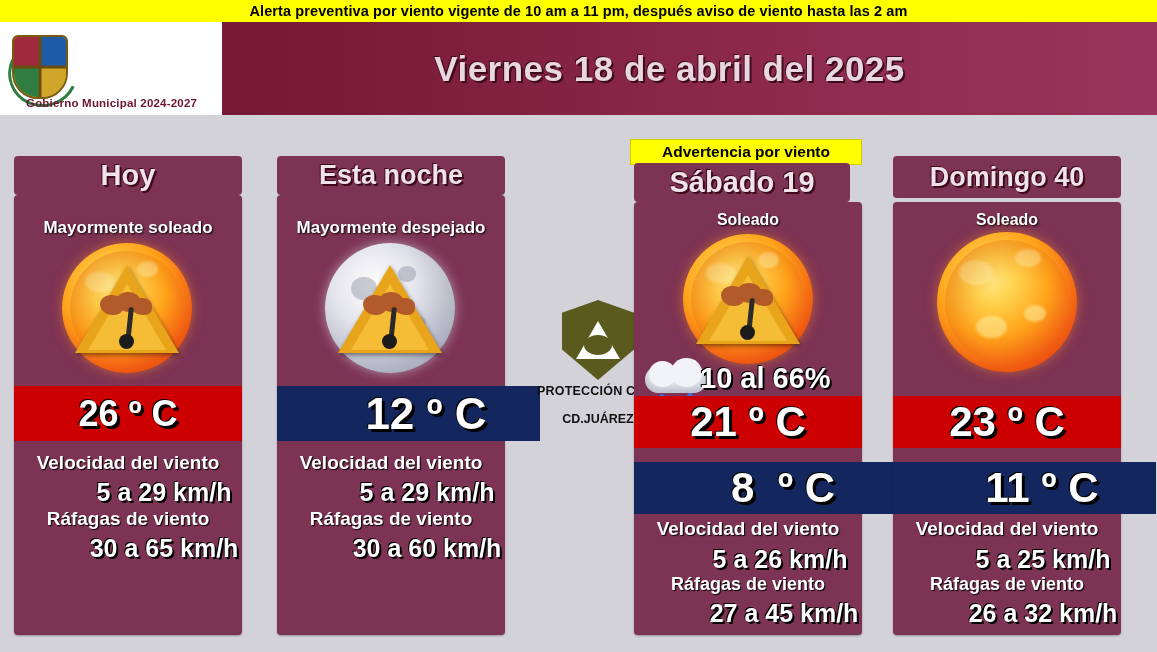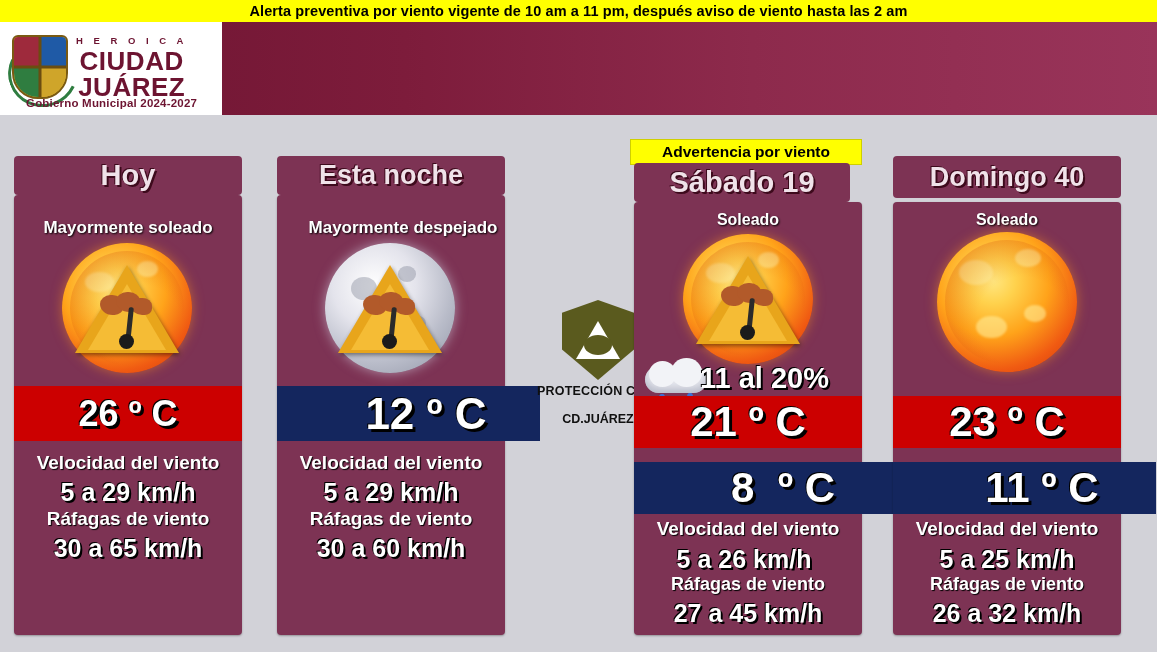--- a/index.html
+++ b/index.html
@@ -111,20 +111,21 @@
     text-shadow:3px 3px 0 #000,-1px -1px 0 #000;
     padding-left:35px;
   }
   .windlabel{
     color:#fff;font-weight:bold;text-align:center;font-size:19px;
     text-shadow:1px 1px 1px #000;
   }
   .windval{
     color:#fff;font-weight:bold;text-align:center;font-size:25px;
     text-shadow:2px 2px 0 #000,-1px -1px 0 #000;
+    margin-left:36px;
   }
   
   .sun{
     border-radius:50%;
     background:radial-gradient(circle at 40% 35%, #ffe680 0%, #ffd24d 18%, #ffa31a 45%, #f05a12 72%, #c8340a 100%);
     position:relative;
     box-shadow:0 0 12px rgba(255,150,30,.5);
   }
   .sun:after{
     content:"";position:absolute;inset:6%;
@@ -217,28 +218,24 @@
       <div class="crest-wreath"></div>
       <div class="shield">
         <div class="q q1"></div>
           <div class="q q2"></div>
           <div class="q q3"></div>
           <div class="q q4"></div>
         <div class="cross"></div>
           <div class="crossh"></div>
       </div>
     </div>
-    <div class="brandtext">
-      <div class="heroica">H E R O I C A</div>
-      <div class="ciudad">CIUDAD</div>
-      <div class="juarez">JUÁREZ</div>
-    </div>
     <div class="gobierno">Gobierno Municipal 2024-2027</div>
   </div>
   <div class="htitle">
+    <div class="l2">Viernes 18 de abril del 2025</div>
   </div>
 </div>
 
 <div class="card" style="left:14px;top:195px;width:228px;height:440px;">
 </div>
 <div class="card-title" style="position:absolute;left:14px;top:156px;width:228px;height:39px;display:flex;align-items:center;justify-content:center;font-size:29px;">
   <span>Hoy</span>
 </div>
 <div class="cond" style="position:absolute;left:14px;top:218px;width:228px;font-size:17px;">Mayormente soleado</div>
 
@@ -267,21 +264,21 @@
 <div class="temp-red" style="position:absolute;left:14px;top:386px;width:228px;height:55px;line-height:55px;font-size:36px;">26&nbsp;º C</div>
 <div class="windlabel" style="position:absolute;left:14px;top:452px;width:228px;">Velocidad del viento</div>
 <div class="windval" style="position:absolute;left:14px;top:478px;width:228px;">5 a 29 km/h</div>
 <div class="windlabel" style="position:absolute;left:14px;top:508px;width:228px;">Ráfagas de viento</div>
 <div class="windval" style="position:absolute;left:14px;top:534px;width:228px;">30 a 65 km/h</div>
 
 <div class="card" style="left:277px;top:195px;width:228px;height:440px;"></div>
 <div class="card-title" style="position:absolute;left:277px;top:156px;width:228px;height:39px;display:flex;align-items:center;justify-content:center;font-size:27px;">
   <span>Esta noche</span>
 </div>
-<div class="cond" style="position:absolute;left:277px;top:218px;width:228px;font-size:17px;margin-left:12px;">Mayormente despejado</div>
+<div class="cond" style="position:absolute;left:277px;top:218px;width:228px;font-size:17px;">Mayormente despejado</div>
 <div style="position:absolute;left:325px;top:243px;width:130px;height:130px;">
   <div class="moon" style="position:absolute;left:0;top:0;width:130px;height:130px;">
     <i style="left:20%;top:26%;width:20%;height:18%;"></i>
     <i style="left:56%;top:18%;width:14%;height:12%;"></i>
     <i style="left:34%;top:60%;width:24%;height:18%;"></i>
     <i style="left:66%;top:56%;width:12%;height:11%;"></i>
   </div>
   <div class="triangle-sign" style="--w:52px;--h:88px;left:13px;top:22px;width:104px;height:88px;">
     <div class="outer"></div>
     <div class="inner"></div>
@@ -343,21 +340,21 @@
 </div>
 
 <div class="raincloud" style="left:645px;top:358px;width:62px;height:46px;">
   <div class="rc-body"></div>
   <div class="rc-b1" style="left:6%;top:6%;width:44%;height:58%;"></div>
   <div class="rc-b2" style="left:42%;top:0%;width:50%;height:62%;"></div>
   <div class="rdrop" style="left:22%;top:78%;"></div>
   <div class="rdrop" style="left:46%;top:84%;"></div>
   <div class="rdrop" style="left:68%;top:76%;"></div>
 </div>
-<div style="position:absolute;left:700px;top:362px;width:170px;color:#fff;font-weight:bold;font-size:29px;text-shadow:2px 2px 0 #000,-1px -1px 0 #000;">11 al 20%</div>
+<div style="position:absolute;left:700px;top:362px;width:170px;color:#fff;font-weight:bold;font-size:29px;text-shadow:2px 2px 0 #000,-1px -1px 0 #000;">10 al 66%</div>
 <div class="temp-red" style="position:absolute;left:634px;top:396px;width:228px;height:52px;line-height:52px;font-size:42px;">21&nbsp;º C</div>
 <div class="temp-blue" style="position:absolute;left:634px;top:462px;width:228px;height:52px;line-height:52px;font-size:42px;">8&nbsp;&nbsp;º C</div>
 <div class="windlabel" style="position:absolute;left:634px;top:518px;width:228px;">Velocidad del viento</div>
 <div class="windval" style="position:absolute;left:634px;top:545px;width:220px;">5 a 26 km/h</div>
 <div class="windlabel" style="position:absolute;left:634px;top:574px;width:228px;font-size:18px;">Ráfagas de viento</div>
 <div class="windval" style="position:absolute;left:634px;top:599px;width:228px;">27 a 45 km/h</div>
 
 <div class="card" style="left:893px;top:202px;width:228px;height:433px;"></div>
 <div class="card-title" style="position:absolute;left:893px;top:156px;width:228px;height:42px;display:flex;align-items:center;justify-content:center;font-size:27px;">
   <span>Domingo 40</span>

